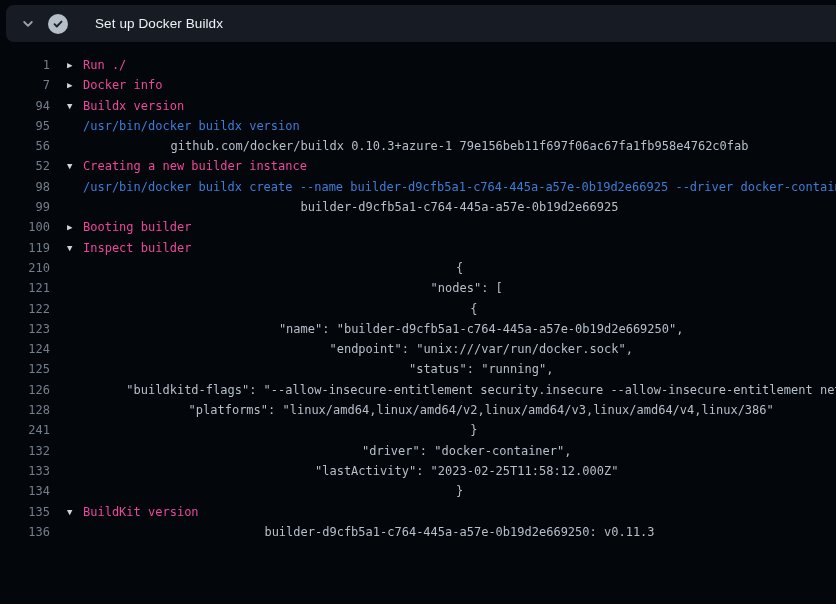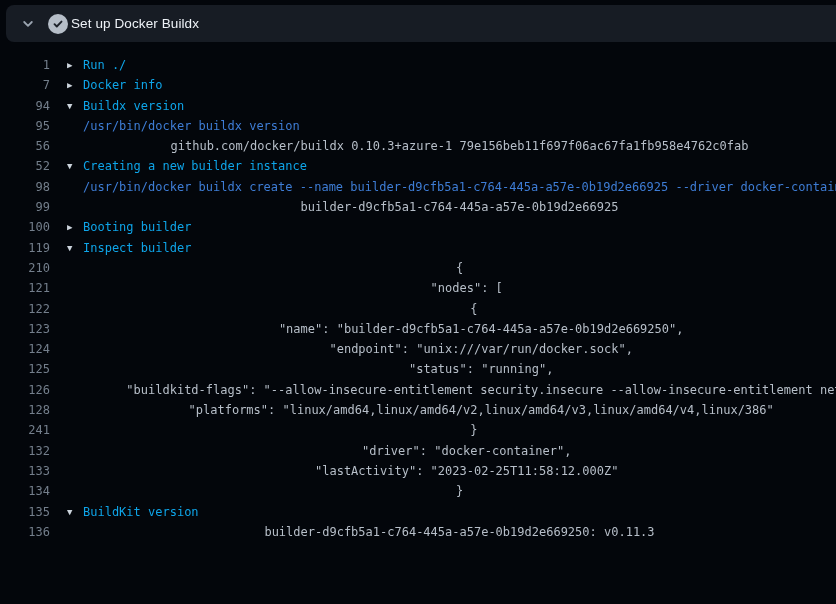--- a/index.html
+++ b/index.html
@@ -23,21 +23,21 @@
     width:26px; height:26px; flex:none;
     display:flex; align-items:center; justify-content:center;
   }
   .status-circle {
     width:20px; height:20px; flex:none; margin-left:7px;
     border-radius:50%;
     background:#b6bec8;
     display:flex; align-items:center; justify-content:center;
   }
   .step-title {
-    margin-left:3px;
+    margin-left:27px;
     color:#eef2f7; font-size:13.5px; letter-spacing:.1px;
   }
 
   
   .log {
     position:absolute; top:42px; left:0; right:0; bottom:0;
     padding-top:13px;
     font-family:"DejaVu Sans Mono","Liberation Mono",monospace;
     font-size:12px;
   }
@@ -45,21 +45,21 @@
   .num {
     width:50px; flex:none; text-align:right;
     color:#747f8c; cursor:pointer;
   }
   .gutter {
     width:33px; flex:none; padding-left:17px;
     font-size:9px; line-height:20.3px; color:#ccd4dd;
   }
   .text { flex:1; overflow:hidden; }
   .row.group  { cursor:pointer; }
-  .row.group .text   { color:#0ea5e9; }
+  .row.group .text   { color:#ec4899; }
   .row.command .text { color:#3e7dd6; }
   .row.output .text  { color:#b7bfc9;text-align:center; }
 </style>
 </head>
 <body>
 
 <div class="step-header">
   <span class="chev">
     <svg width="16" height="16" viewBox="0 0 16 16">
       <path d="M4.2 6l3.8 3.8L11.8 6" fill="none" stroke="#9aa4b0" stroke-width="1.8" stroke-linecap="round" stroke-linejoin="round"></path>

